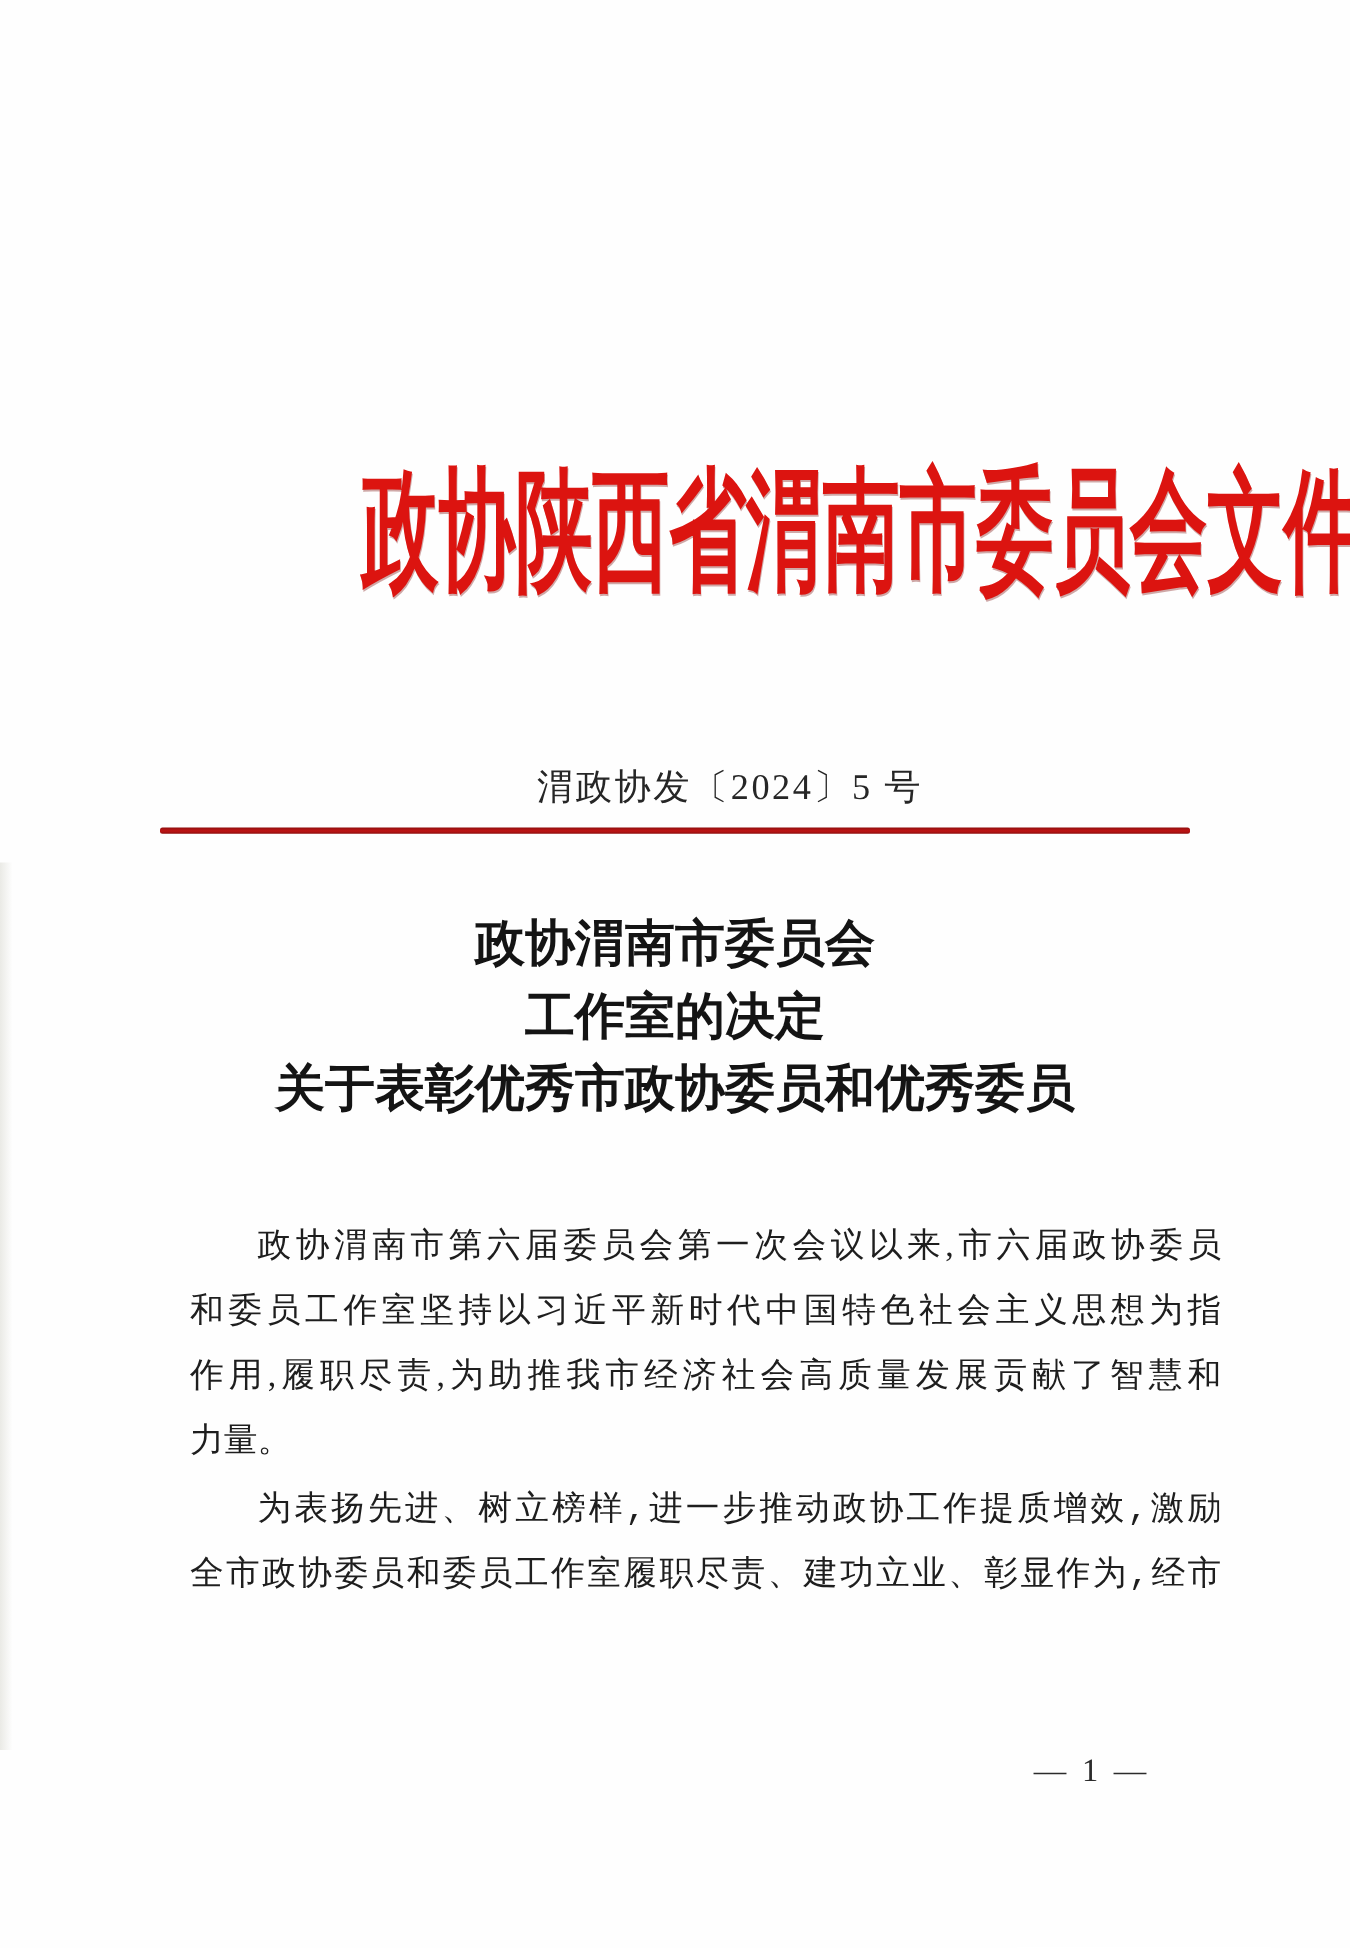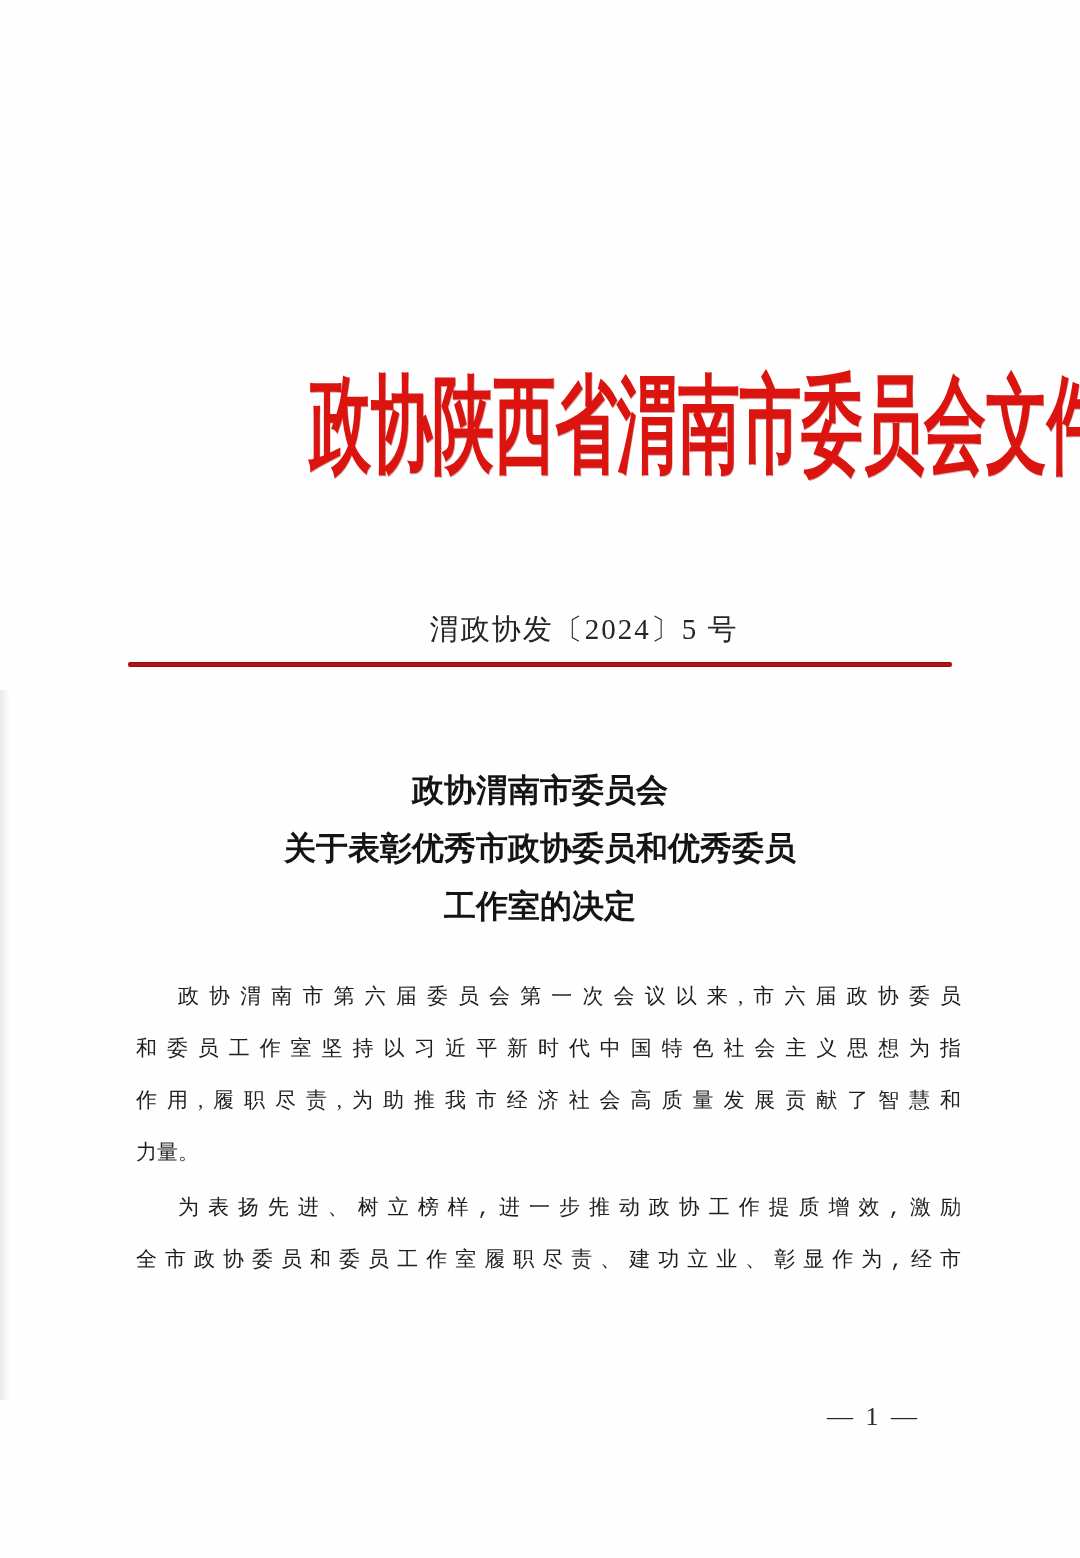--- a/index.html
+++ b/index.html
@@ -30,21 +30,20 @@
     pointer-events: none;
   }
   
   .letterhead-wrap {
     position: absolute;
     top: 368px;
     left: 0;
     width: 100%;
     text-align: right;
     white-space: nowrap;
-    padding-left: 20px;
   }
   .letterhead {
     display: inline-block;
     font-size: 106px;
     line-height: 1.1;
     font-weight: 700;
     color: var(--letterhead-red);
     transform: scaleX(0.58);
     transform-origin: 50% 50%;
     letter-spacing: 0px;
@@ -73,32 +72,31 @@
     border-radius: 2px;
   }
   
   .doc-title {
     position: absolute;
     top: 726px;
     left: 0;
     width: 100%;
     text-align: center;
     font-weight: 700;
-    font-size: 32px;
+    font-size: 40px;
     line-height: 58px;
     color: #141414;
-    margin-top: 35px;
   }
   
   .body-text {
     position: absolute;
     top: 970px;
-    left: 136px;
+    left: 152px;
     width: 825px;
-    font-size: 21px;
+    font-size: 27px;
     line-height: 52px;
     color: var(--ink);
   }
   .para + .para { margin-top: 5px; font-family: Liberation Mono, monospace; }
   .body-line {
     text-align: justify;
     text-align-last: justify;
     white-space: nowrap;
   }
   .body-line.indent { padding-left: 2em; }
@@ -126,22 +124,22 @@
   <div class="letterhead-wrap">
     <span class="letterhead">政协陕西省渭南市委员会文件</span>
   </div>
 
   <div class="doc-number">渭政协发〔2024〕5 号</div>
 
   <div class="red-rule"></div>
 
   <div class="doc-title">
     <div>政协渭南市委员会</div>
+    <div>工作室的决定</div>
     <div>关于表彰优秀市政协委员和优秀委员</div>
-    <div>工作室的决定</div>
   </div>
 
   <div class="body-text">
     <div class="para">
       <div class="body-line indent">政协渭南市第六届委员会第一次会议以来,市六届政协委员</div>
       <div class="body-line">和委员工作室坚持以习近平新时代中国特色社会主义思想为指</div>
       <div class="body-line">作用,履职尽责,为助推我市经济社会高质量发展贡献了智慧和</div>
       <div class="body-line para-end">力量。</div>
     </div>
     <div class="para">

